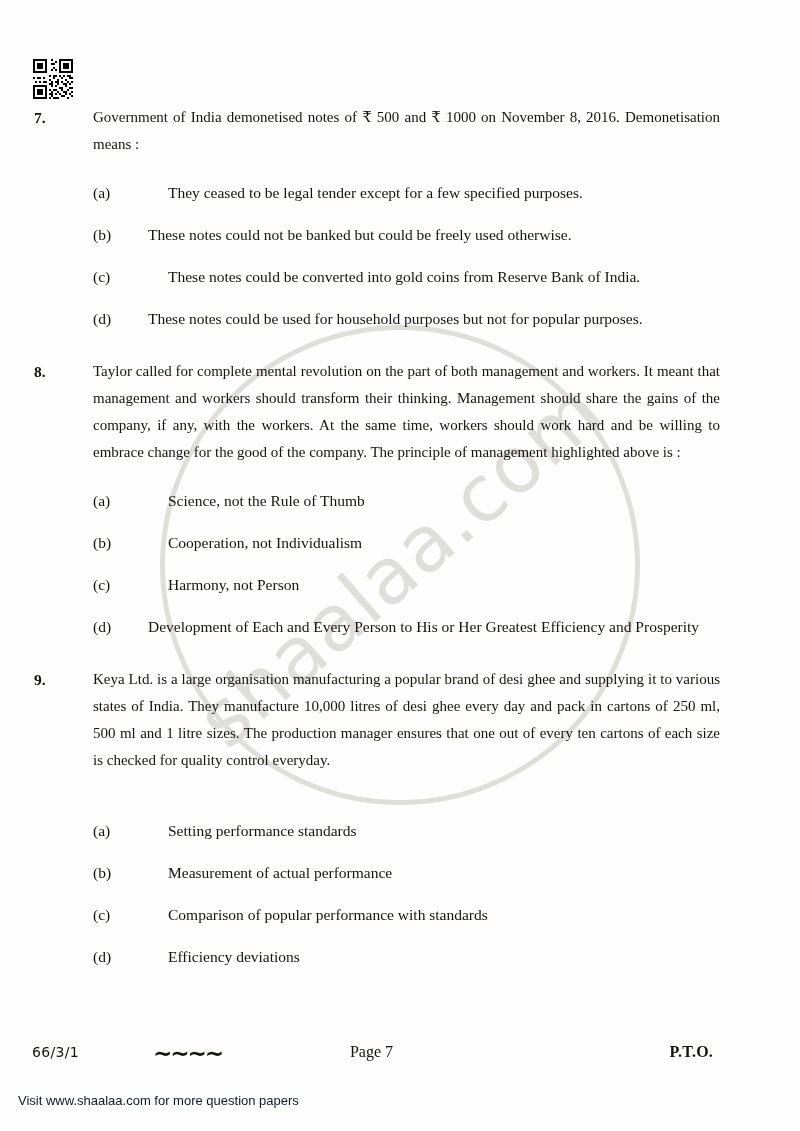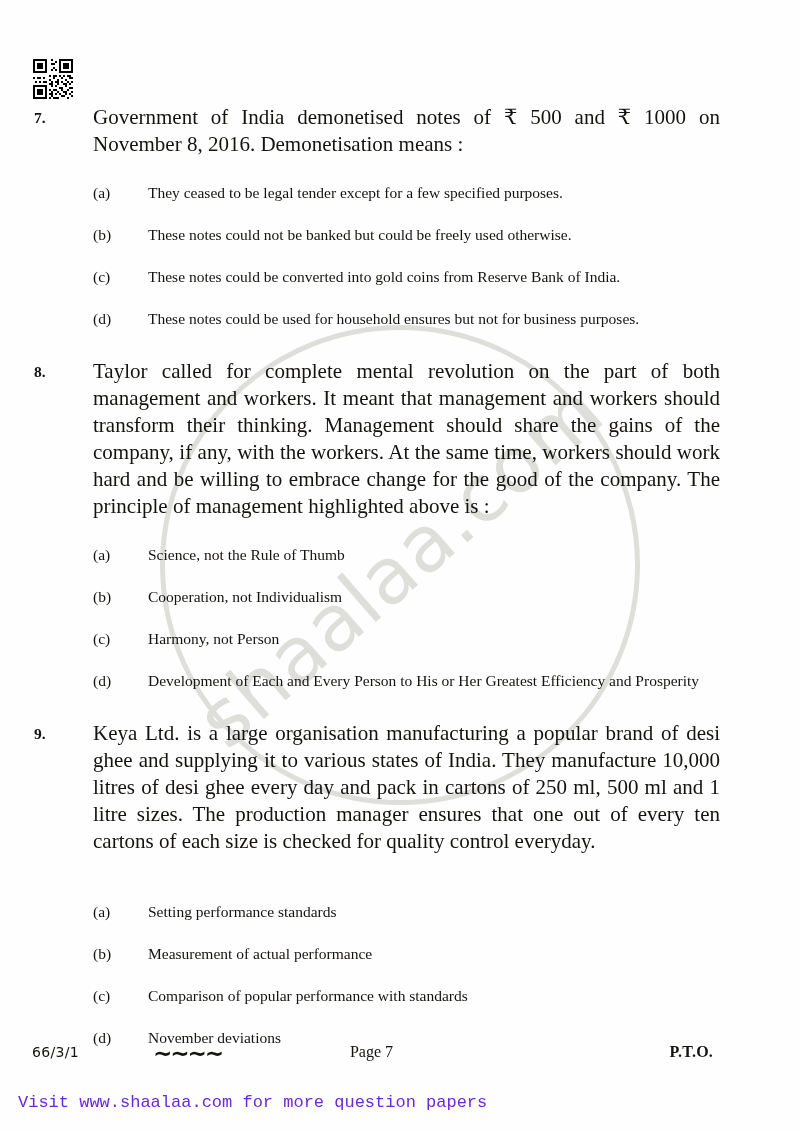--- a/index.html
+++ b/index.html
@@ -86,21 +86,21 @@
   }
   .q-number {
     position: absolute;
     left: 34px;
     top: 0;
     font-weight: bold;
     font-size: 15.5px;
     line-height: 27px;
   }
   .q-stem {
-    font-size: 21px;
+    font-size: 15px;
     line-height: 27px;
     text-align: justify;
     text-justify: inter-word;
     margin: 0;
   }
   .q-stem.nojustify {
     text-align: left;
   }
 
   .options {
@@ -118,21 +118,21 @@
   .option-label {
     position: absolute;
     left: 0;
     top: 0;
   }
   .option-text {
     display: block;
     text-align: justify;
     text-justify: inter-word;
   }
-  .option-text.nojustify { text-align: left; }
+  .option-text.nojustify { text-align: left; margin-left: 20px; }
 
   .gap-after-stem { height: 6px; }
   .block-gap { height: 26px; }
   .para-gap { height: 22px; }
 
   
   #footer {
     position: absolute;
     left: 0;
     top: 1040px;
@@ -173,23 +173,23 @@
     font-family: "Liberation Serif", serif;
     font-weight: bold;
     font-size: 16px;
     letter-spacing: 0.2px;
   }
 
   #site-note {
     position: absolute;
     left: 18px;
     top: 1093px;
-    font-family: Liberation Mono, monospace;
-    font-size: 17px;
-    color: #6d28d9;
+    font-family: Liberation Sans, sans-serif;
+    font-size: 13px;
+    color: #0f172a;
     z-index: 3;
   }
 </style>
 </head>
 <body>
 
 <div id="page-sheet">
 
   <div id="watermark">
     <div class="wm-ring"></div>
@@ -292,21 +292,21 @@
         <li class="option-row">
           <span class="option-label">(b)</span>
           <span class="option-text">These notes could not be banked but could be freely used otherwise.</span>
         </li>
         <li class="option-row">
           <span class="option-label">(c)</span>
           <span class="option-text nojustify">These notes could be converted into gold coins from Reserve Bank of India.</span>
         </li>
         <li class="option-row">
           <span class="option-label">(d)</span>
-          <span class="option-text">These notes could be used for household ensures but not for business purposes.</span>
+          <span class="option-text">These notes could be used for household purposes but not for popular purposes.</span>
         </li>
       </ul>
     </div>
 
     <div class="block-gap"></div>
 
     <div class="question-block">
       <div class="q-number">8.</div>
       <p class="q-stem">Taylor called for complete mental revolution on the part of both management and workers. It meant that management and workers should transform their thinking. Management should share the gains of the company, if any, with the workers. At the same time, workers should work hard and be willing to embrace change for the good of the company. The principle of management highlighted above is :</p>
       <div class="gap-after-stem"></div>
@@ -345,21 +345,21 @@
         <li class="option-row">
           <span class="option-label">(b)</span>
           <span class="option-text nojustify">Measurement of actual performance</span>
         </li>
         <li class="option-row">
           <span class="option-label">(c)</span>
           <span class="option-text nojustify">Comparison of popular performance with standards</span>
         </li>
         <li class="option-row">
           <span class="option-label">(d)</span>
-          <span class="option-text nojustify">November deviations</span>
+          <span class="option-text nojustify">Efficiency deviations</span>
         </li>
       </ul>
     </div>
 
   </div>
 
   <div id="footer">
     <span class="f-code">66/3/1</span>
     <span class="f-wave">∼∼∼∼</span>
     <span class="f-page">Page 7</span>

